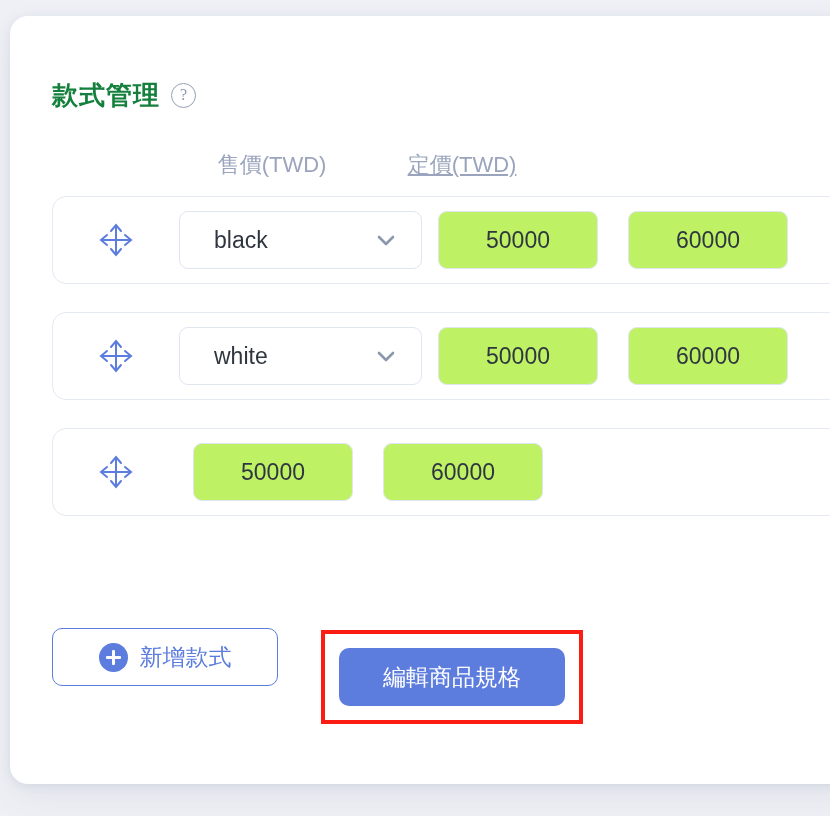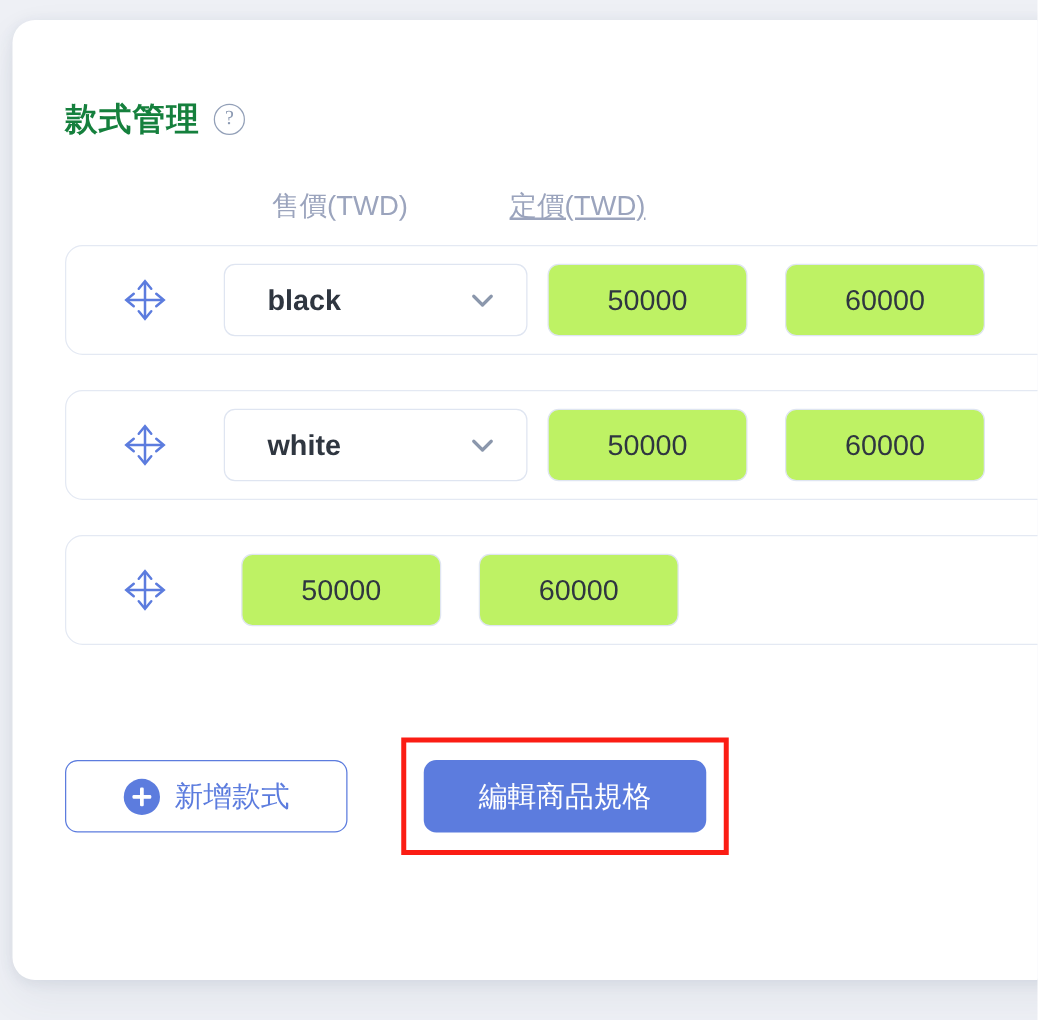--- a/index.html
+++ b/index.html
@@ -103,21 +103,20 @@
     width: 243px;
     height: 58px;
     border: 1px solid #dfe5f1;
     border-radius: 9px;
     background: #fff;
     display: flex;
     align-items: center;
     justify-content: space-between;
     padding: 0 22px 0 34px;
     cursor: pointer;
-    font-weight: bold;
   }
   .variant-select .val {
     font-size: 23px;
     color: #2f3640;
   }
   .chev { display:block; }
 
   .price-cell { width: 190px; flex: none; display:flex; justify-content:center; }
   .price-input {
     width: 160px;
@@ -173,20 +172,21 @@
     color: #5c7cde;
     white-space: nowrap;
   }
 
   .edit-wrap {
     position: relative;
     margin-left: 43px;
     padding: 14px;                 
     border: 4px solid #fb1d14;
     background: #ffffff;
+    margin-top: 40px;
   }
   .btn-edit {
     width: 226px;
     height: 58px;
     border: none;
     border-radius: 10px;
     background: #5c7cde;
     color: #ffffff;
     font-size: 23px;
     font-family: "Liberation Sans", "DejaVu Sans", sans-serif;

